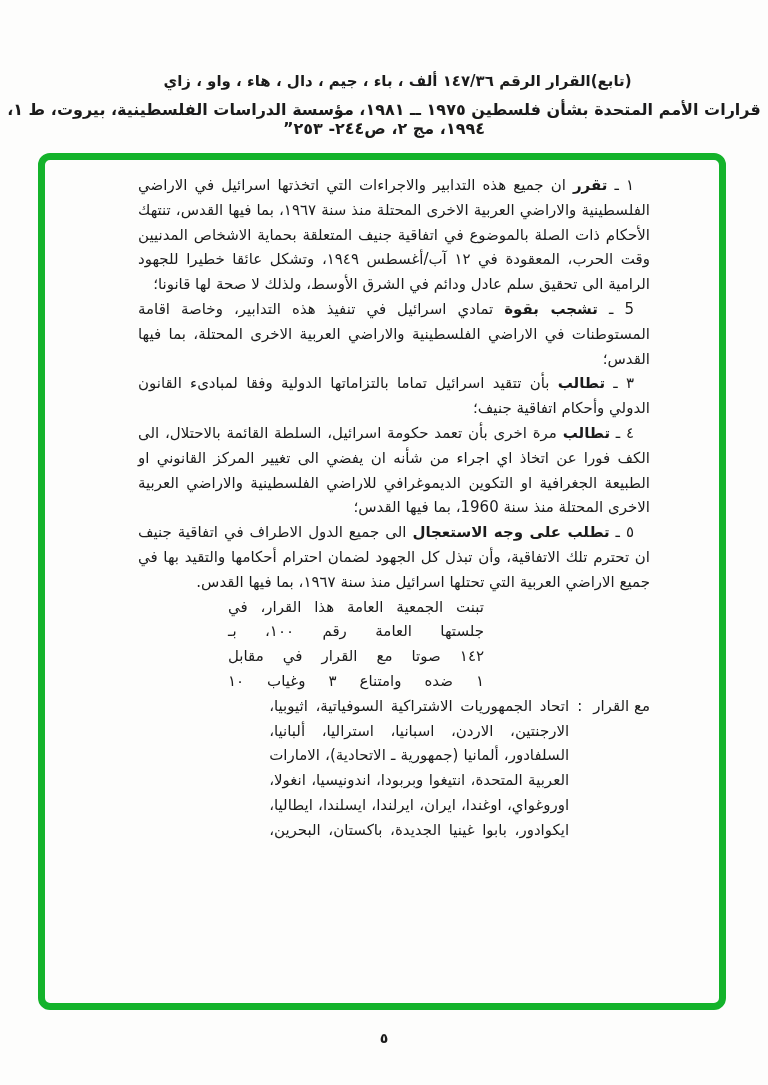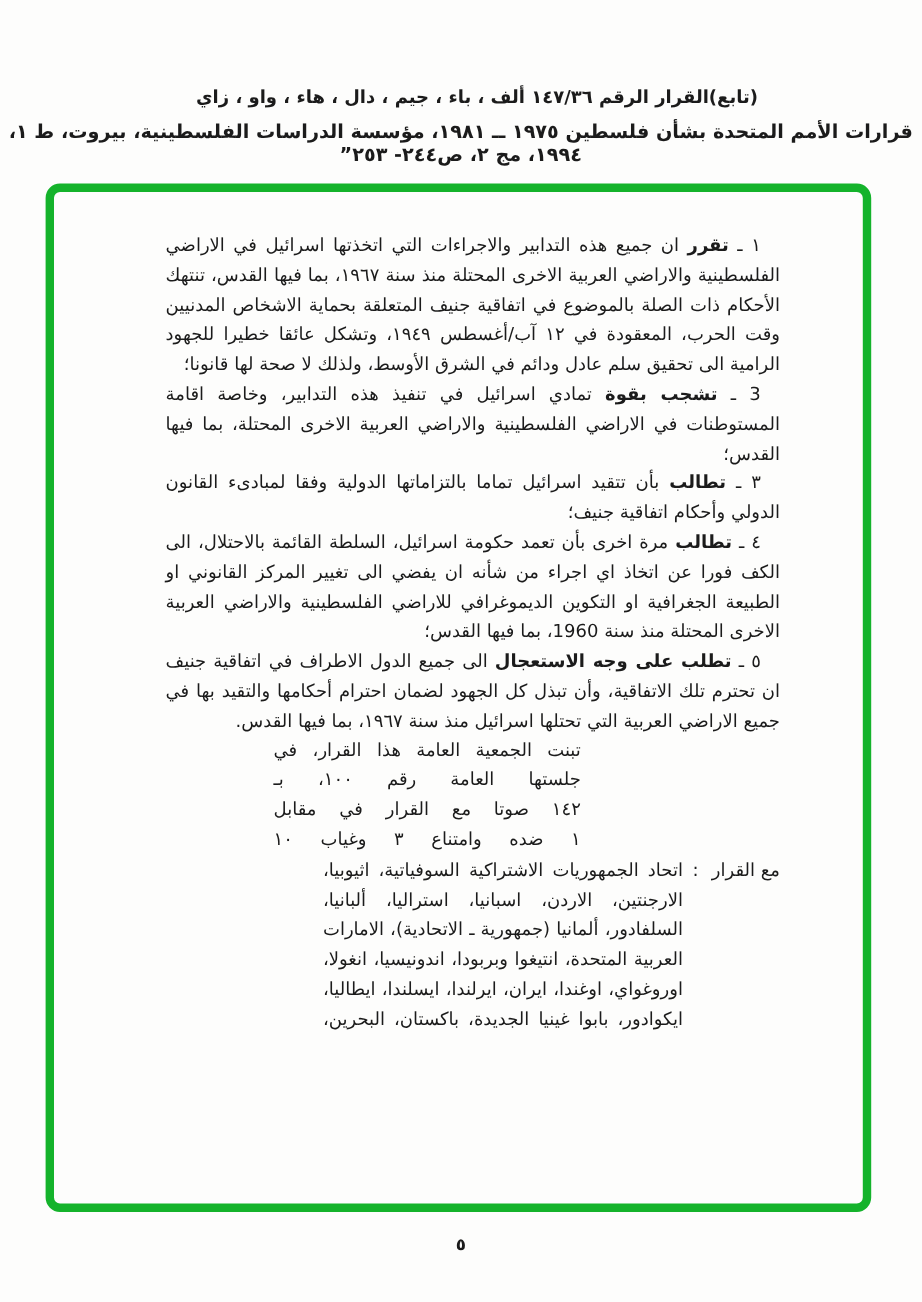--- a/index.html
+++ b/index.html
@@ -38,39 +38,38 @@
     left: 38px; top: 153px;
     width: 688px; height: 857px;
     border: 7px solid #14b32b;
     border-radius: 12px;
     background: transparent;
   }
 
   
   .doc-content {
     position: absolute;
-    top: 192px;
+    top: 173px;
     right: 118px;
     width: 512px;
     direction: rtl;
     text-align: justify;
     font-size: 15px;
     line-height: 24.8px;
   }
   .clause { text-indent: 16px; }
   .clause .lead { font-weight: bold; }
 
   .vote-summary {
     width: 256px;
     margin-right: 166px;
   }
   .vote-line {
     text-align: justify;
     text-align-last: justify;
-    font-family: Liberation Serif, serif;
   }
   .vote-final {
     text-align: right;
     padding-right: 37px;
   }
 
   .with-resolution {
     display: flex;
     align-items: flex-start;
   }
@@ -99,21 +98,21 @@
   <div class="header-title">(تابع)القرار الرقم  ١٤٧/٣٦ ألف ، باء ، جيم ، دال ، هاء ، واو ، زاي</div>
   <div class="header-citation">قرارات الأمم المتحدة بشأن فلسطين ١٩٧٥ ــ ١٩٨١، مؤسسة الدراسات الفلسطينية، بيروت، ط ١، ١٩٩٤، مج ٢، ص٢٤٤- ٢٥٣”</div>
 </div>
 
 <div class="green-box"></div>
 
 <div class="doc-content">
 
   <p class="clause"><span>١ ـ </span><span class="lead">تقرر</span><span> ان جميع هذه التدابير والاجراءات التي اتخذتها اسرائيل في الاراضي الفلسطينية والاراضي العربية الاخرى المحتلة منذ سنة ١٩٦٧، بما فيها القدس، تنتهك الأحكام ذات الصلة بالموضوع في اتفاقية جنيف المتعلقة بحماية الاشخاص المدنيين وقت الحرب، المعقودة في ١٢ آب/أغسطس ١٩٤٩، وتشكل عائقا خطيرا للجهود الرامية الى تحقيق سلم عادل ودائم في الشرق الأوسط، ولذلك لا صحة لها قانونا؛</span></p>
 
-  <p class="clause"><span>3 ـ </span><span class="lead">تشجب بقوة</span><span> تمادي اسرائيل في تنفيذ هذه التدابير، وخاصة اقامة المستوطنات في الاراضي الفلسطينية والاراضي العربية الاخرى المحتلة، بما فيها القدس؛</span></p>
+  <p class="clause"><span>5 ـ </span><span class="lead">تشجب بقوة</span><span> تمادي اسرائيل في تنفيذ هذه التدابير، وخاصة اقامة المستوطنات في الاراضي الفلسطينية والاراضي العربية الاخرى المحتلة، بما فيها القدس؛</span></p>
 
   <p class="clause"><span>٣ ـ </span><span class="lead">تطالب</span><span> بأن تتقيد اسرائيل تماما بالتزاماتها الدولية وفقا لمبادىء القانون الدولي وأحكام اتفاقية جنيف؛</span></p>
 
   <p class="clause"><span>٤ ـ </span><span class="lead">تطالب</span><span> مرة اخرى بأن تعمد حكومة اسرائيل، السلطة القائمة بالاحتلال، الى الكف فورا عن اتخاذ اي اجراء من شأنه ان يفضي الى تغيير المركز القانوني او الطبيعة الجغرافية او التكوين الديموغرافي للاراضي الفلسطينية والاراضي العربية الاخرى المحتلة منذ سنة 1960، بما فيها القدس؛</span></p>
 
   <p class="clause"><span>٥ ـ </span><span class="lead">تطلب على وجه الاستعجال</span><span> الى جميع الدول الاطراف في اتفاقية جنيف ان تحترم تلك الاتفاقية، وأن تبذل كل الجهود لضمان احترام أحكامها والتقيد بها في جميع الاراضي العربية التي تحتلها اسرائيل منذ سنة ١٩٦٧، بما فيها القدس.</span></p>
 
   <div class="vote-summary">
     <div class="vote-line">تبنت الجمعية العامة هذا القرار، في</div>
     <div class="vote-line">جلستها العامة رقم ١٠٠، بـ</div>

